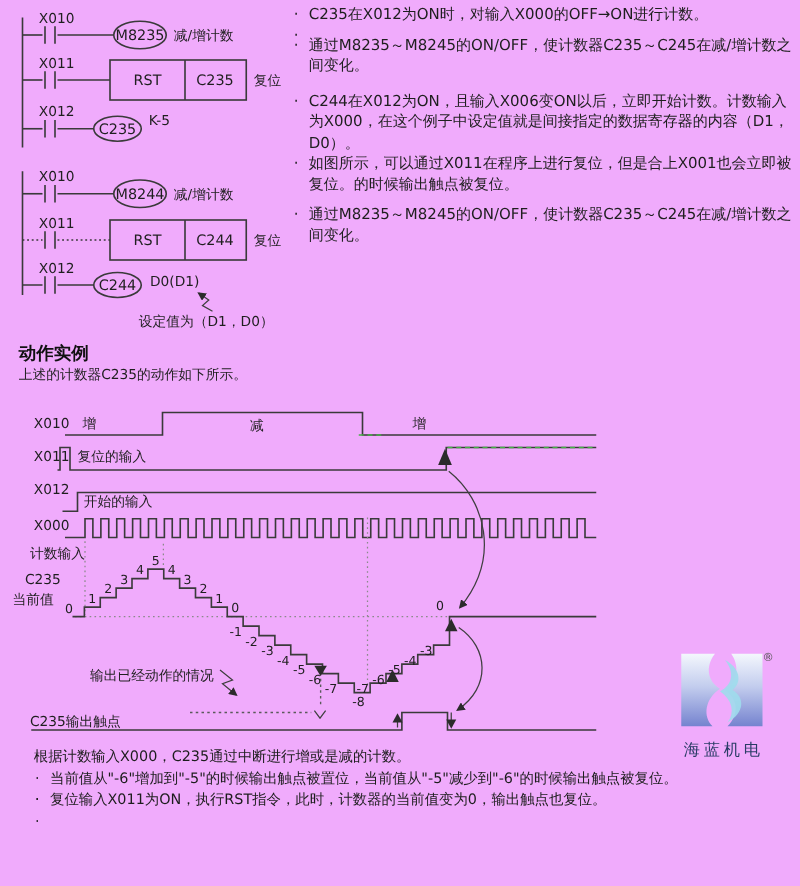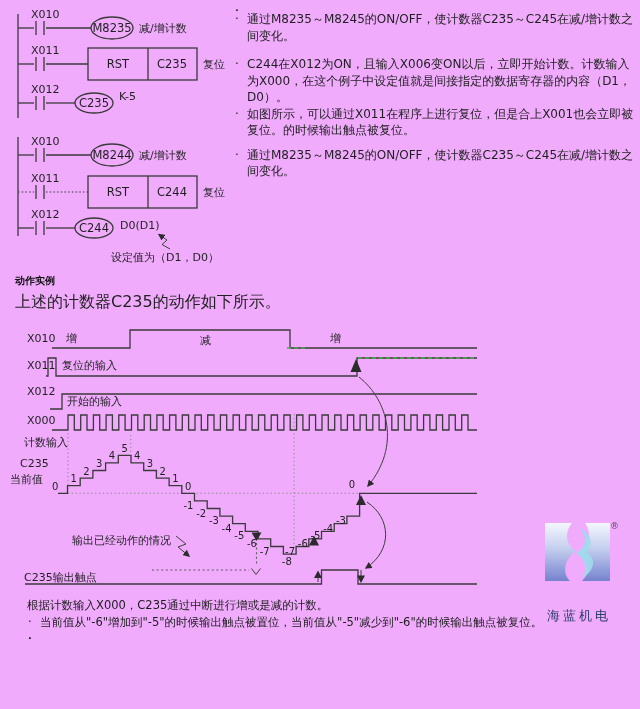--- a/index.html
+++ b/index.html
@@ -13,27 +13,27 @@
   .dt2{stroke:#5a5a5a;stroke-width:1.1;stroke-dasharray:2,2.6;fill:none;}
   .grn{stroke:#46b046;stroke-width:1.3;stroke-dasharray:4,3;fill:none;}
   .fk{fill:#2b2b2b;}
   .tl{font-size:11px;fill:#1f1f1f;}
   .tm{text-anchor:middle;font-size:11.5px;}
   .tn{font-size:10px;fill:#1f1f1f;}
   .notes{position:absolute;left:234px;top:3px;width:402px;font-size:12px;line-height:16.5px;color:#1f1f1f;}
   .note{position:relative;padding-left:13px;}
   .note .nb{position:absolute;left:1px;top:0;}
   .gap8{margin-bottom:8px;} .gap12{margin-bottom:12px;}
-  .ex-title{position:absolute;left:15px;top:274px;font-size:10px;font-weight:600;color:#111;}
-  .ex-sub{position:absolute;left:15px;top:292px;font-size:16px;color:#1f1f1f;}
+  .ex-title{position:absolute;left:15px;top:274px;font-size:14px;font-weight:600;color:#111;}
+  .ex-sub{position:absolute;left:15px;top:292px;font-size:11px;color:#1f1f1f;}
   .footer{position:absolute;left:27px;top:597px;width:624px;font-size:11.5px;line-height:17.2px;color:#1d1d1d;}
   .fitem{position:relative;padding-left:13px;}
   .fitem .nb{position:absolute;left:1px;top:0;}
   .logo{position:absolute;left:538px;top:517px;width:82px;text-align:center;}
-  .logo-text{margin-top:16px;font-family:"DejaVu Serif",serif;font-size:13px;letter-spacing:3px;color:#2a3c66;}
+  .logo-text{margin-top:0;font-family:"DejaVu Serif",serif;font-size:13px;letter-spacing:3px;color:#2a3c66;}
 </style>
 </head>
 <body>
 
 <div class="page">
 
   <svg id="ladder-svg" style="position:absolute;left:0;top:0" width="235" height="270" viewBox="0 0 235 270">
     <defs>
       <marker id="lah" markerWidth="7" markerHeight="7" viewBox="0 0 10 10" refX="8" refY="5" orient="auto-start-reverse">
         <path d="M0,0L10,5L0,10Z" fill="#2b2b2b"></path>
@@ -104,21 +104,21 @@
       <ellipse class="wf" cx="94" cy="228" rx="19" ry="10"></ellipse>
       <text class="tl tm" x="94" y="232">C244</text>
       <text class="tl" x="120" y="229">D0(D1)</text>
 
       <path class="cv" d="M170,249 L162,244.5 L167,240 L159,234.5" marker-end="url(#lah)"></path>
       <text class="tl" x="111" y="261">设定值为（D1，D0）</text>
     </g>
   </svg>
 
   <div class="notes">
-    <div class="note"><span class="nb">·</span></div>
+    <div class="note"><span class="nb">·</span><span>C235在X012为ON时，对输入X000的OFF→ON进行计数。</span></div>
     <div class="note gap8"><span class="nb">·</span></div>
     <div class="note gap12"><span class="nb">·</span><span>通过M8235～M8245的ON/OFF，使计数器C235～C245在减/增计数之间变化。</span></div>
     <div class="note"><span class="nb">·</span><span>C244在X012为ON，且输入X006变ON以后，立即开始计数。计数输入为X000，在这个例子中设定值就是间接指定的数据寄存器的内容（D1，D0）。</span></div>
     <div class="note gap8"><span class="nb">·</span><span>如图所示，可以通过X011在程序上进行复位，但是合上X001也会立即被复位。的时候输出触点被复位。</span></div>
     <div class="note"><span class="nb">·</span><span>通过M8235～M8245的ON/OFF，使计数器C235～C245在减/增计数之间变化。</span></div>
   </div>
 
   <div class="ex-title">动作实例</div>
   <div class="ex-sub">上述的计数器C235的动作如下所示。</div>
 
@@ -222,17 +222,17 @@
       <path d="M41,11 C49,21 47,31 37,36 C47,43 49,53 43,61 C57,53 57,41 47,35 C55,29 53,17 41,11 Z" fill="#9fdcec" opacity="0.9"></path>
       <text x="71" y="12" font-size="9" fill="#555">®</text>
     </svg>
     <div class="logo-text">海蓝机电</div>
   </div>
 
   <div class="footer">
     <div class="fline">根据计数输入X000，C235通过中断进行增或是减的计数。</div>
     <div class="fitem"><span class="nb">·</span><span>当前值从"-6"增加到"-5"的时候输出触点被置位，当前值从"-5"减少到"-6"的时候输出触点被复位。</span></div>
     <div class="fitem"><span class="nb">·</span></div>
-    <div class="fitem"><span class="nb">·</span></div>
+    <div class="fitem"><span class="nb">·</span><span>复位输入X011为ON，执行RST指令，此时，计数器的当前值变为0，输出触点也复位。</span></div>
     <div class="fitem"><span class="nb">·</span></div>
   </div>
 
 </div>
 
 </body></html>

